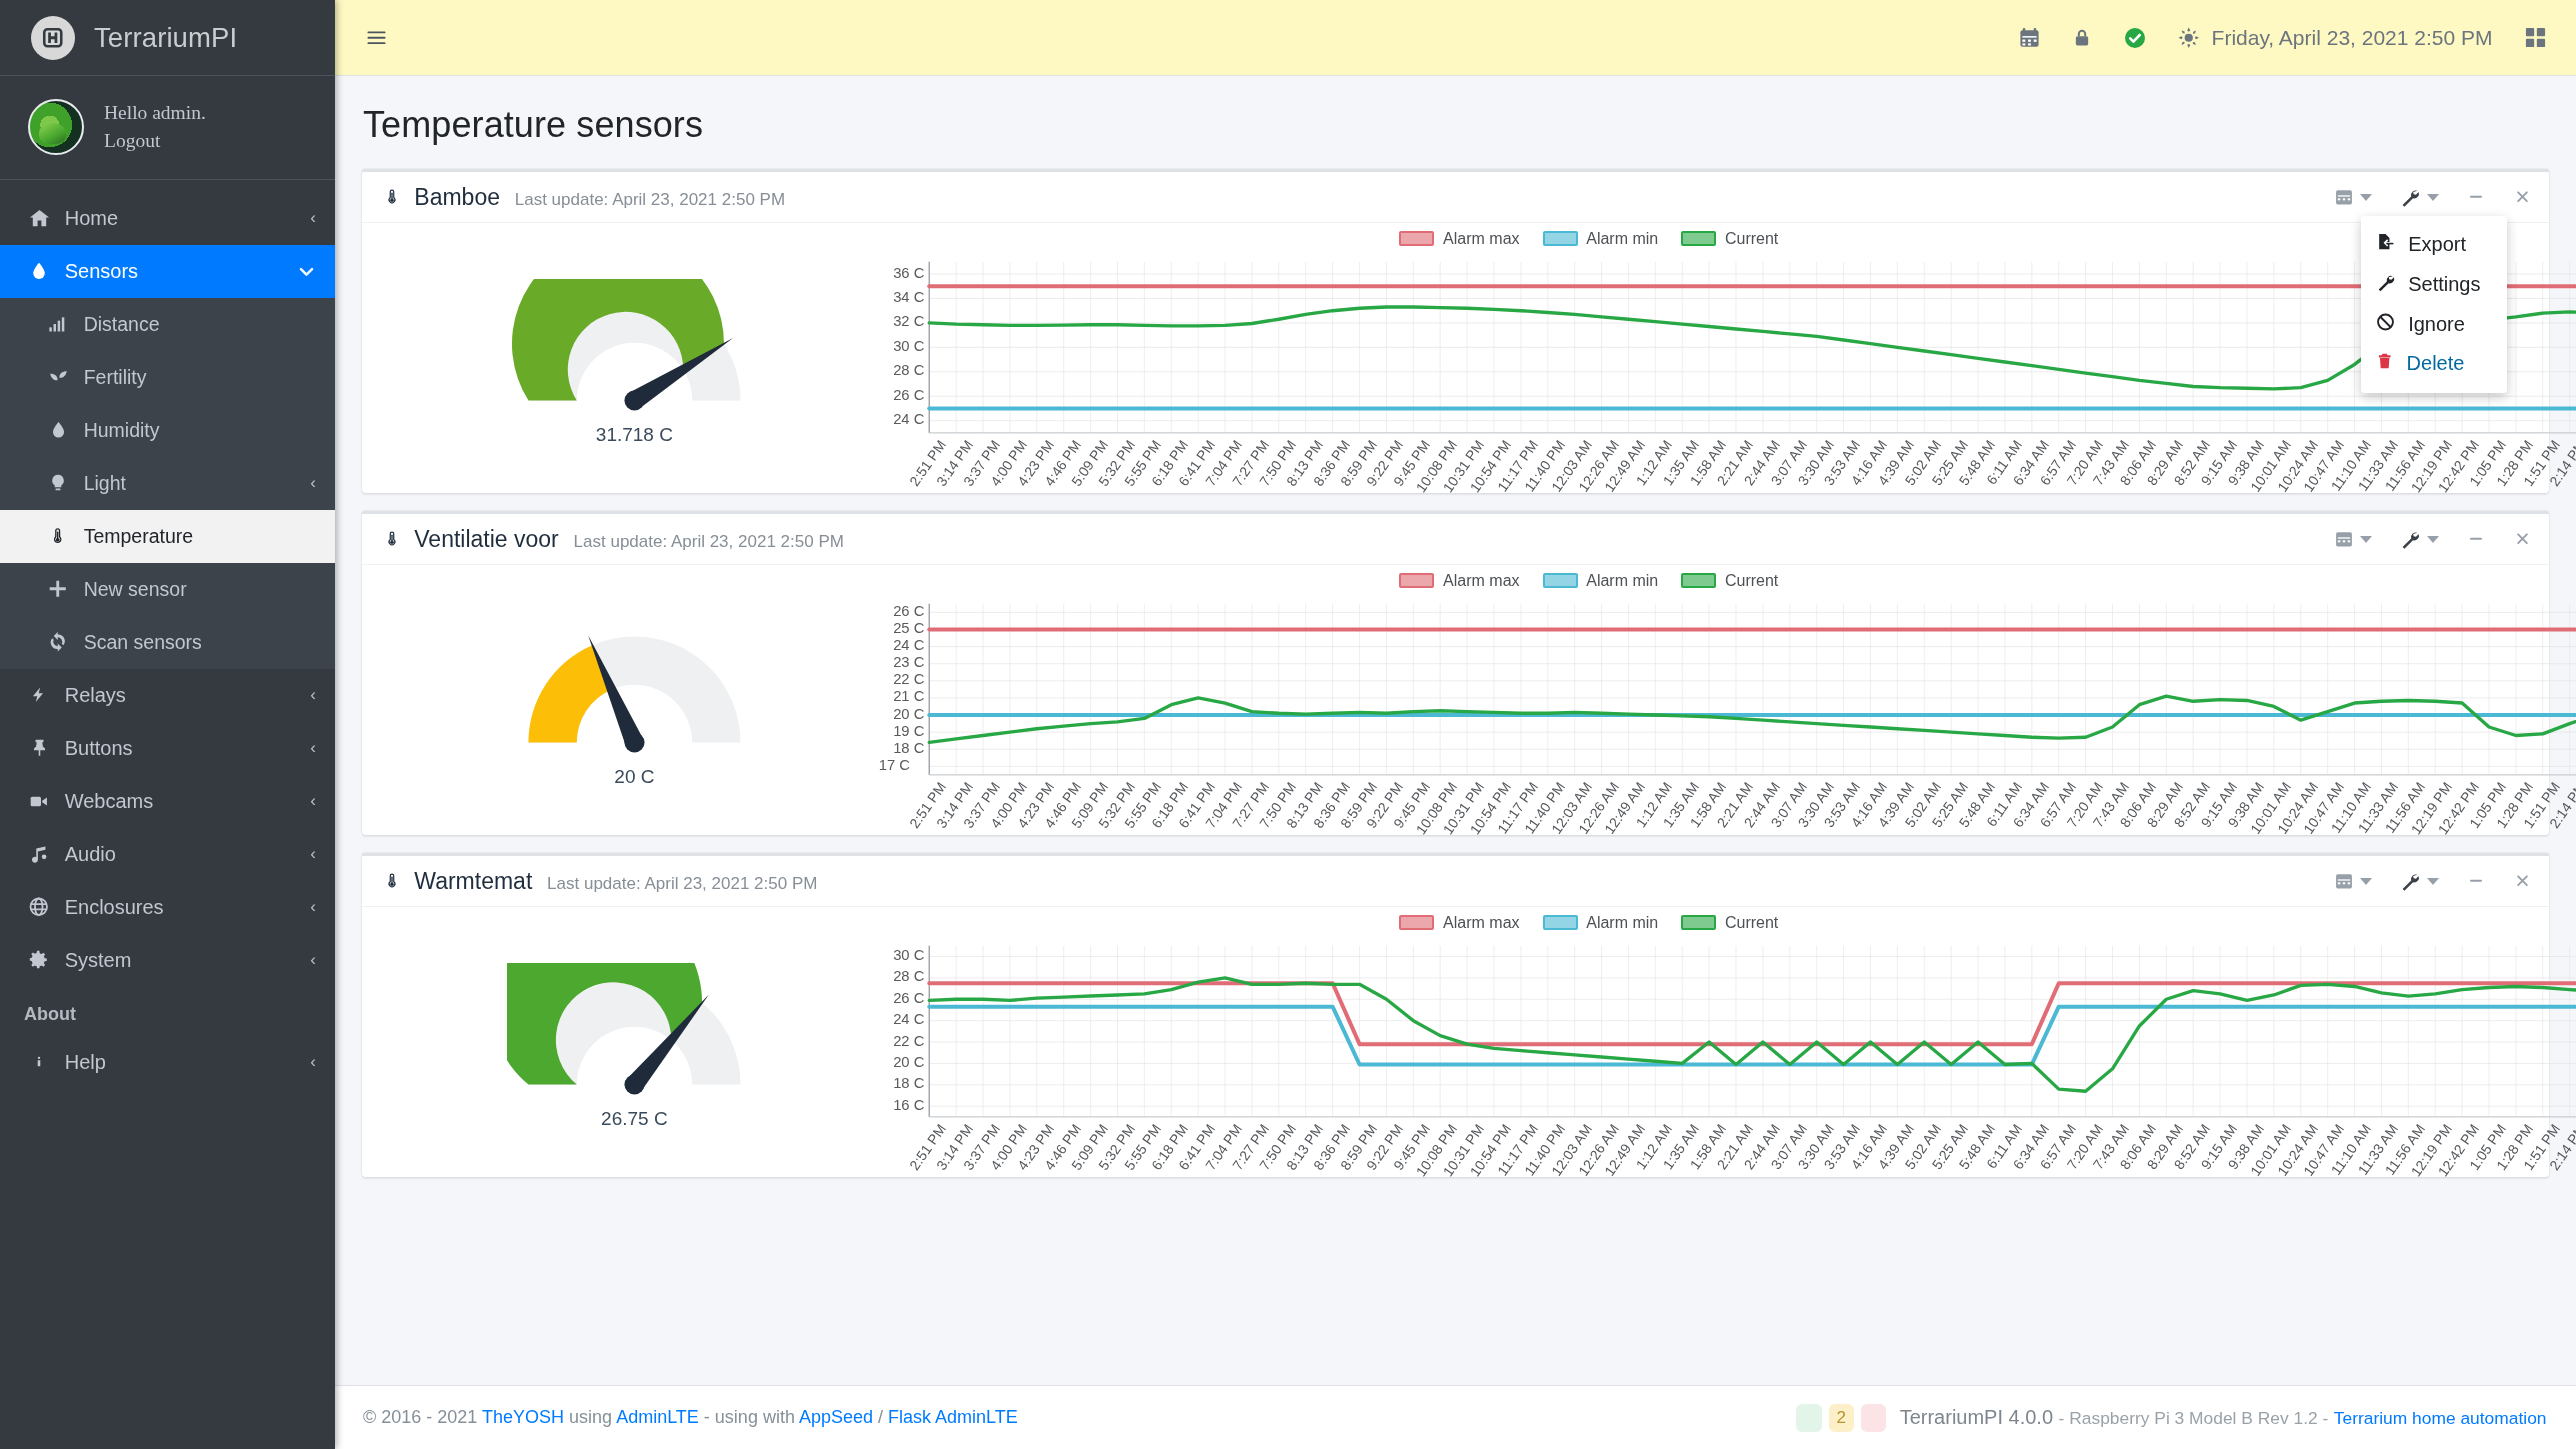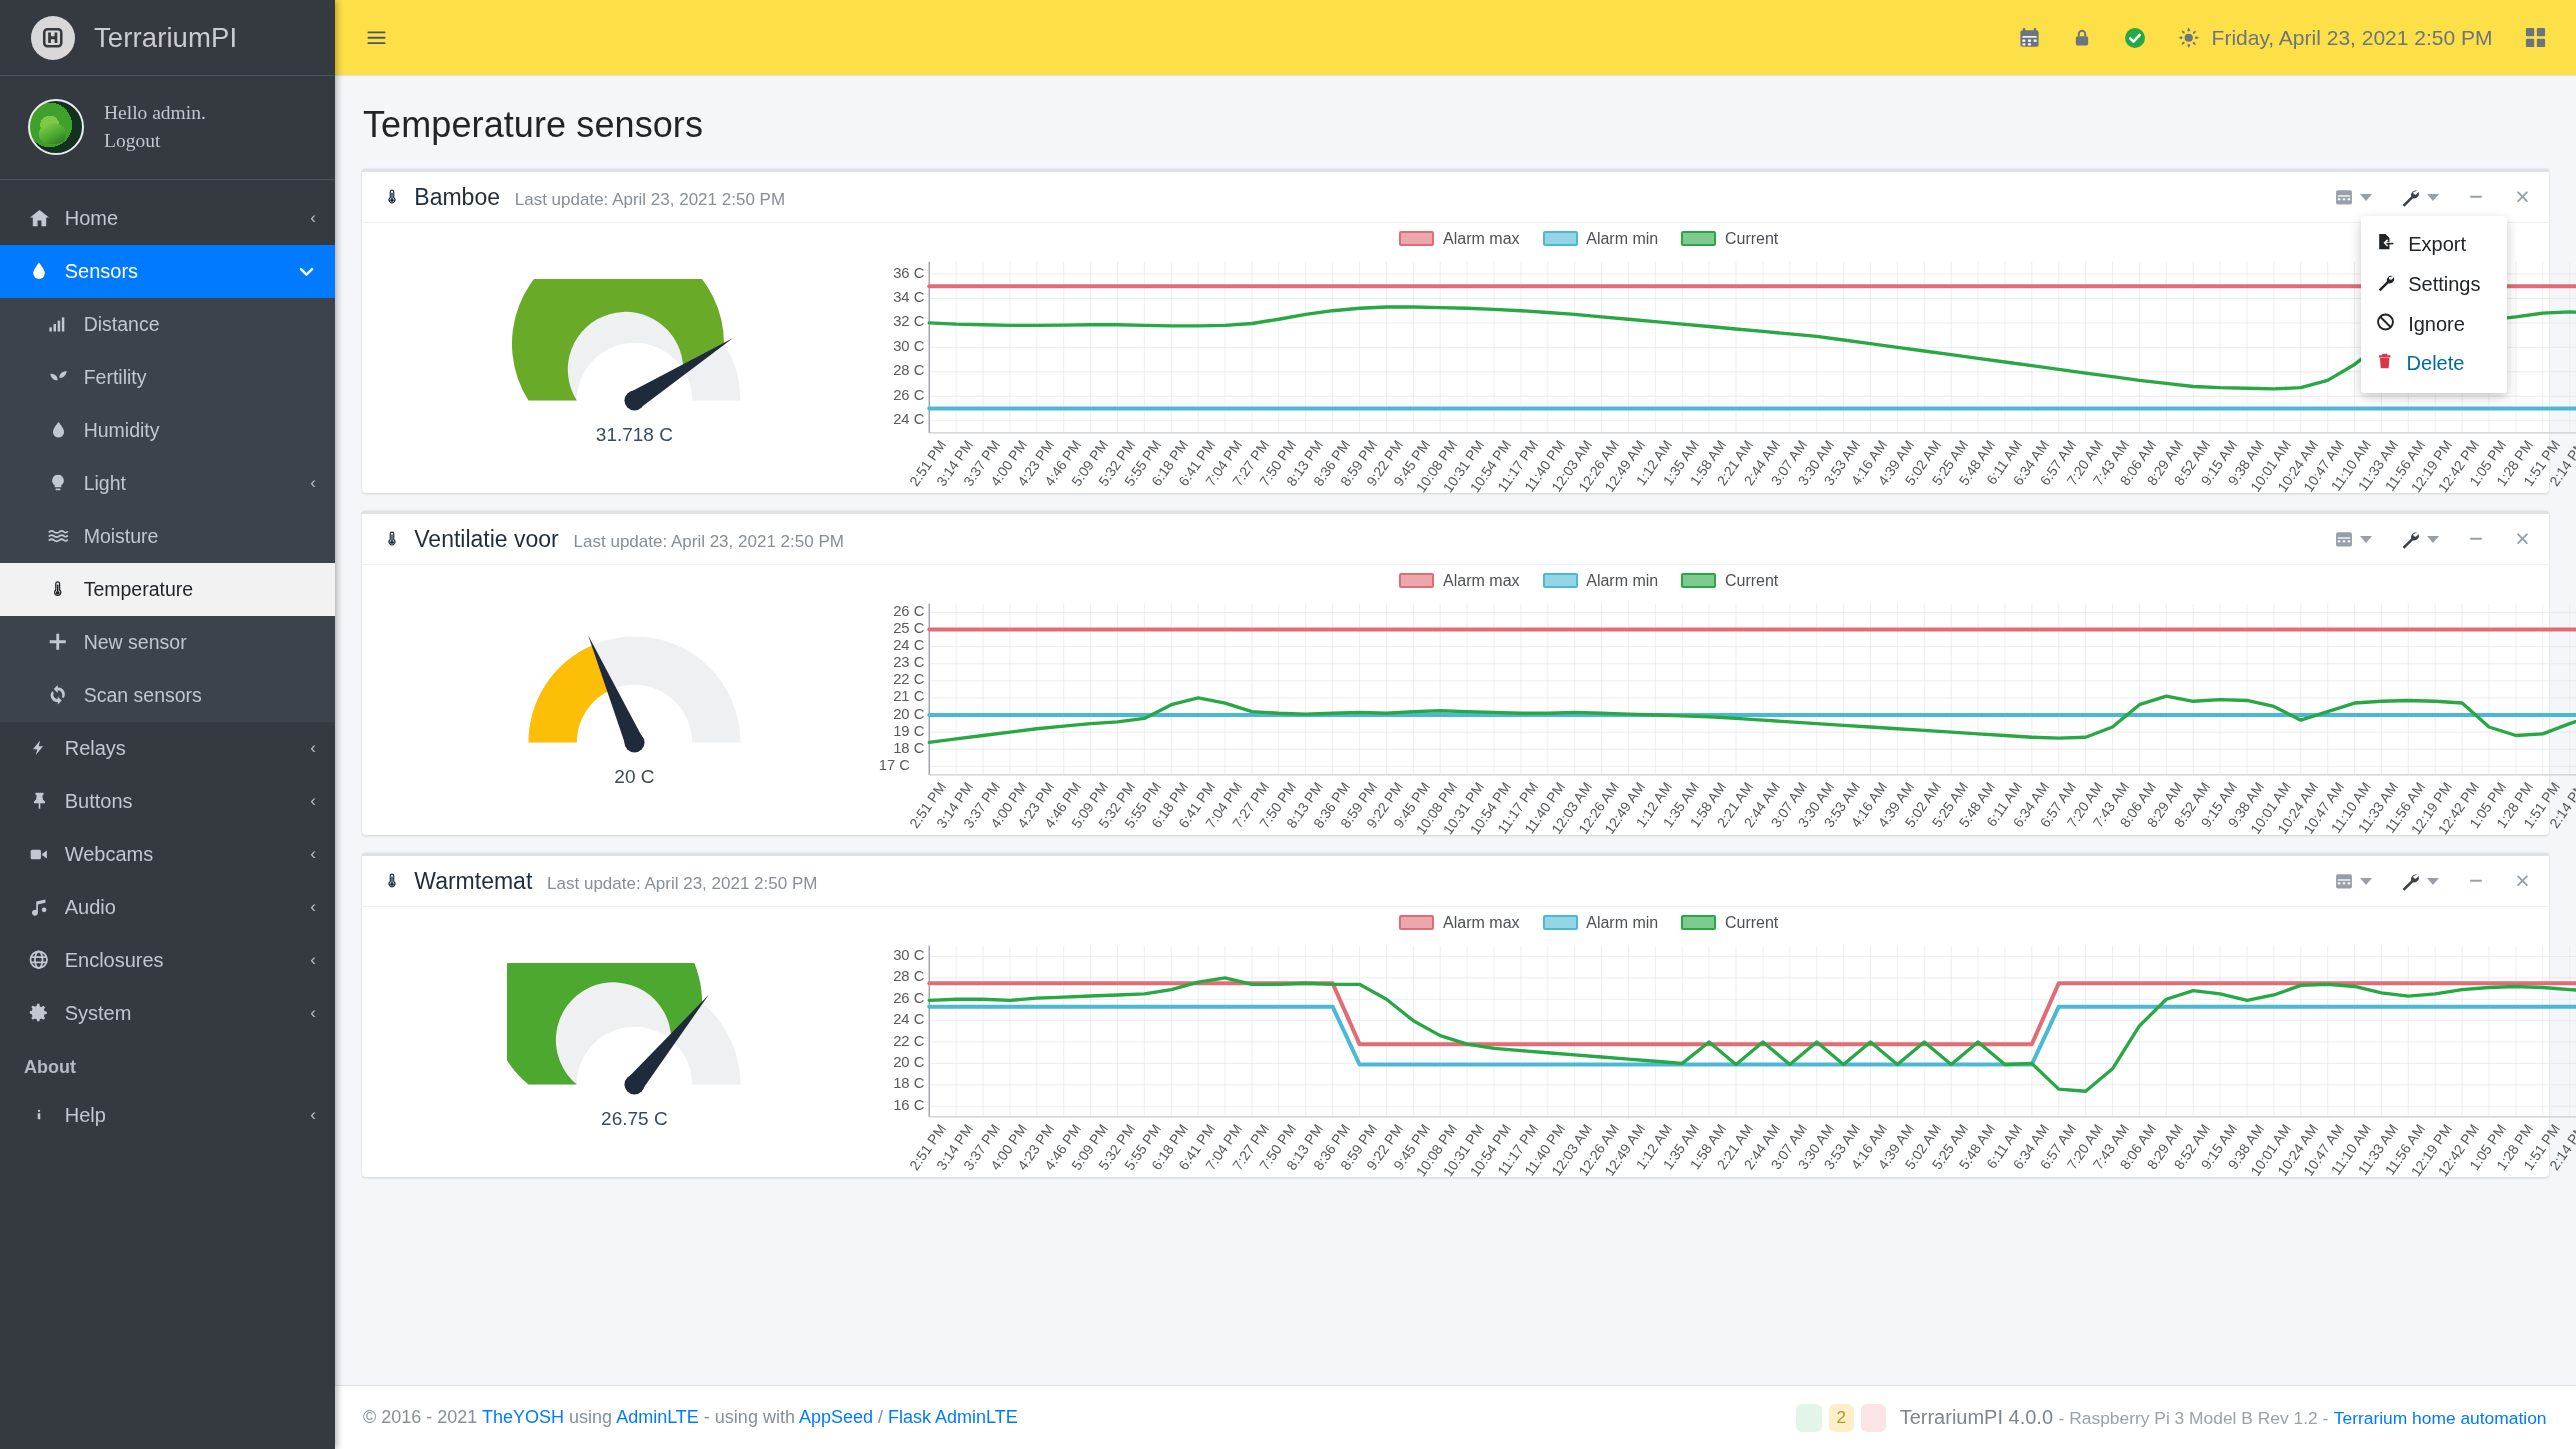--- a/index.html
+++ b/index.html
@@ -54,21 +54,21 @@
   .nav-item.active .ic, .nav-item.active .arrow { color:#fff; }
   .subnav { background:#3c434a; }
   .subnav .nav-item { padding-left:39px; height:53px; font-size:19.5px;}
   .subnav .nav-item.sel { background:#f2f2f2; color:#212529; }
   .subnav .nav-item.sel .ic { color:#212529; }
   .nav-header { color:#c2c7d0; font-size:18px; padding:17.4px 0 10.7px 24px; font-weight:bold; opacity:.9;}
   svg.i { display:block; }
   
   #topbar {
     position:absolute; left:335px; top:0; right:0; height:76px;
-    background:#fde047; display:flex; align-items:center; justify-content:space-between;
+    background:#fef9c3; display:flex; align-items:center; justify-content:space-between;
     padding:0 29.5px 0 28px; border-bottom:0.7px solid #dee2e6;
   }
   #topbar .right { display:flex; align-items:center; gap:31px; }
   .topdate { color:#6c757d; font-size:21px; display:flex; align-items:center; gap:12px;}
   
   #content { position:absolute; left:335px; top:76px; right:0; bottom:64px; overflow:hidden; }
   .page-title { font-size:36px; font-weight:400; color:#212529; padding:28px 0 0 28px; letter-spacing:0.1px;}
   .cards { padding:23px 27px 0 27px; }
   .card {
     background:#fff; border-top:3.4px solid #dee2e6; border-radius:3.4px;
@@ -200,30 +200,20 @@
       </div>
       <div class="nav-item">
         <span class="ic">
           <svg class="i" width="20" height="20" viewBox="0 0 24 24" fill="currentColor">
               <path d="M12 2a7 7 0 0 0-4 12.7V17h8v-2.3A7 7 0 0 0 12 2z"></path>
               <rect x="9" y="18.5" width="6" height="2.2" rx="1"></rect>
             </svg>
         </span>
         <span class="lbl">Light</span>
         <span class="arrow">‹</span>
-      </div>
-      <div class="nav-item">
-        <span class="ic">
-          <svg class="i" width="23" height="20" viewBox="0 0 24 24" fill="none" stroke="currentColor" stroke-width="2.1" stroke-linecap="round">
-              <path d="M1 7c2-1.6 3.5-1.6 5.5 0S11 8.6 13 7s3.5-1.6 5.5 0 1.9 1.4 4 0"></path>
-              <path d="M1 12c2-1.6 3.5-1.6 5.5 0S11 13.6 13 12s3.5-1.6 5.5 0 1.9 1.4 4 0"></path>
-              <path d="M1 17c2-1.6 3.5-1.6 5.5 0S11 18.6 13 17s3.5-1.6 5.5 0 1.9 1.4 4 0"></path>
-            </svg>
-        </span>
-        <span class="lbl">Moisture</span>
       </div>
       <div class="nav-item sel">
         <span class="ic">
           <svg class="i" width="17.4" height="21.5" viewBox="0 0 24 24" fill="currentColor">
               <path d="M12 1.5a3.5 3.5 0 0 0-3.5 3.5v8.1a5.2 5.2 0 1 0 7 0V5A3.5 3.5 0 0 0 12 1.5zm0 1.8a1.7 1.7 0 0 1 1.7 1.7v9l.6.5a3.4 3.4 0 1 1-4.6 0l.6-.5V5A1.7 1.7 0 0 1 12 3.3z"></path>
               <rect x="11" y="6" width="2" height="10" rx="1"></rect>
               <circle cx="12" cy="17.6" r="2.6"></circle>
             </svg>
         </span>
         <span class="lbl">Temperature</span>

